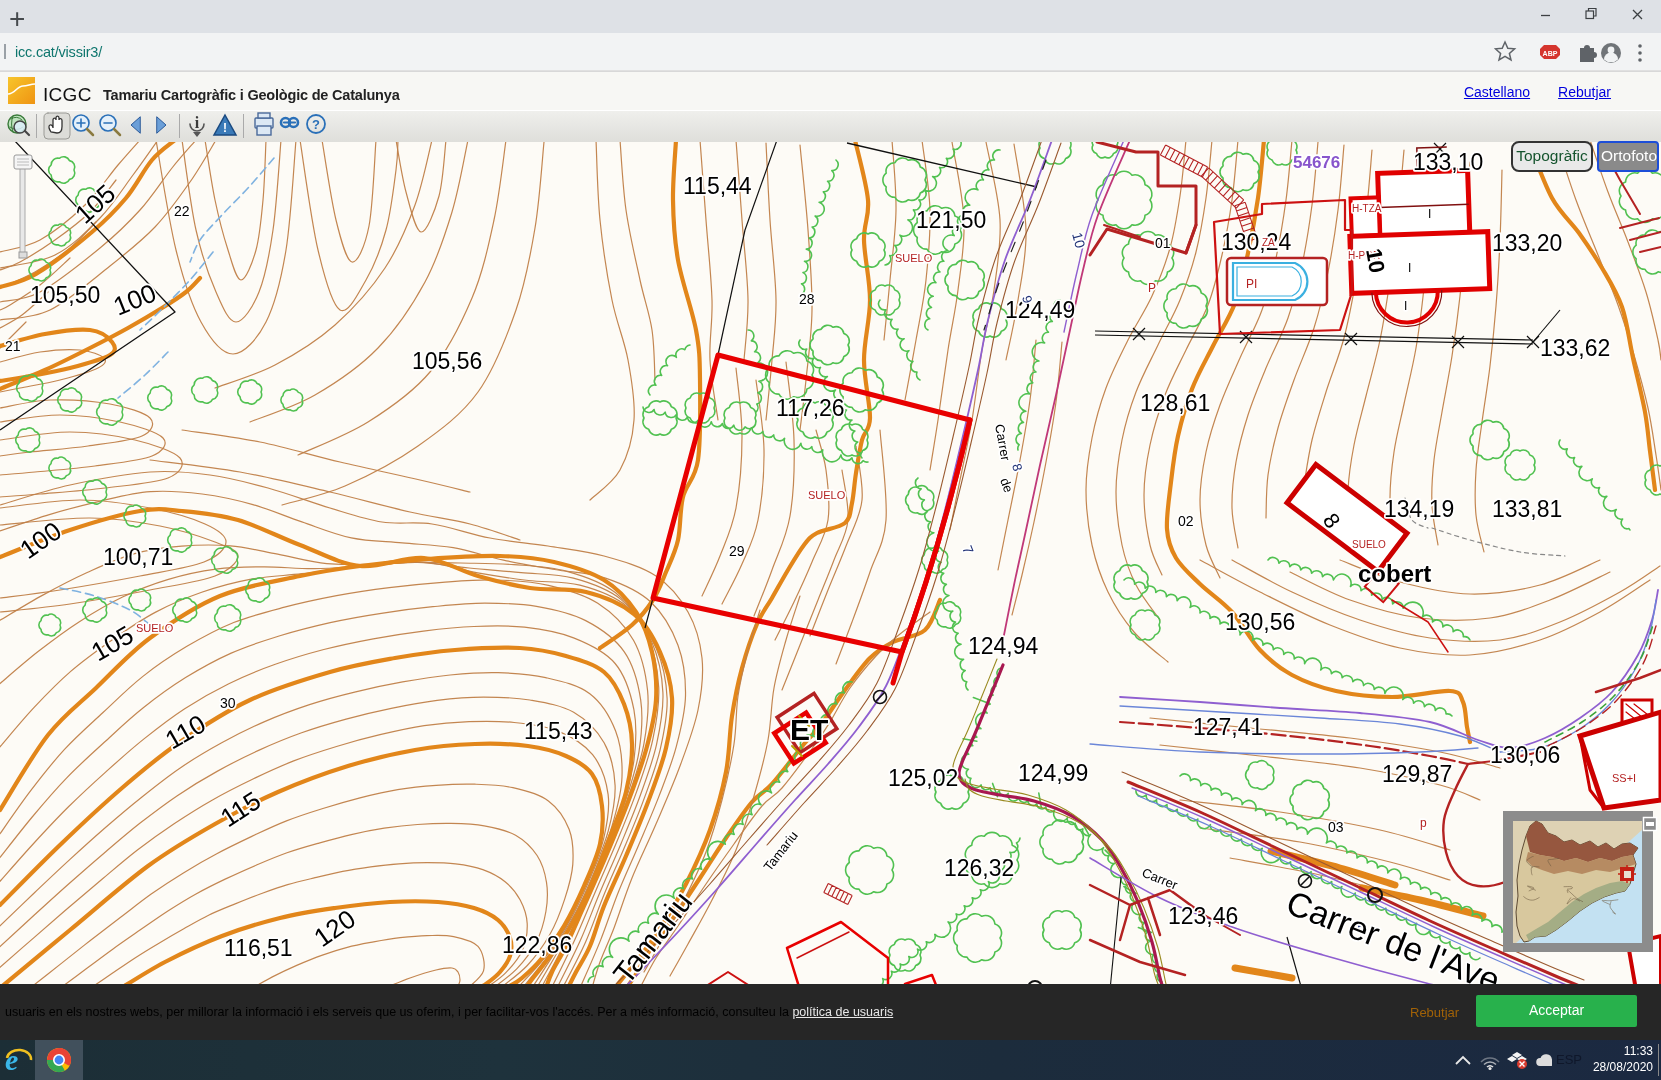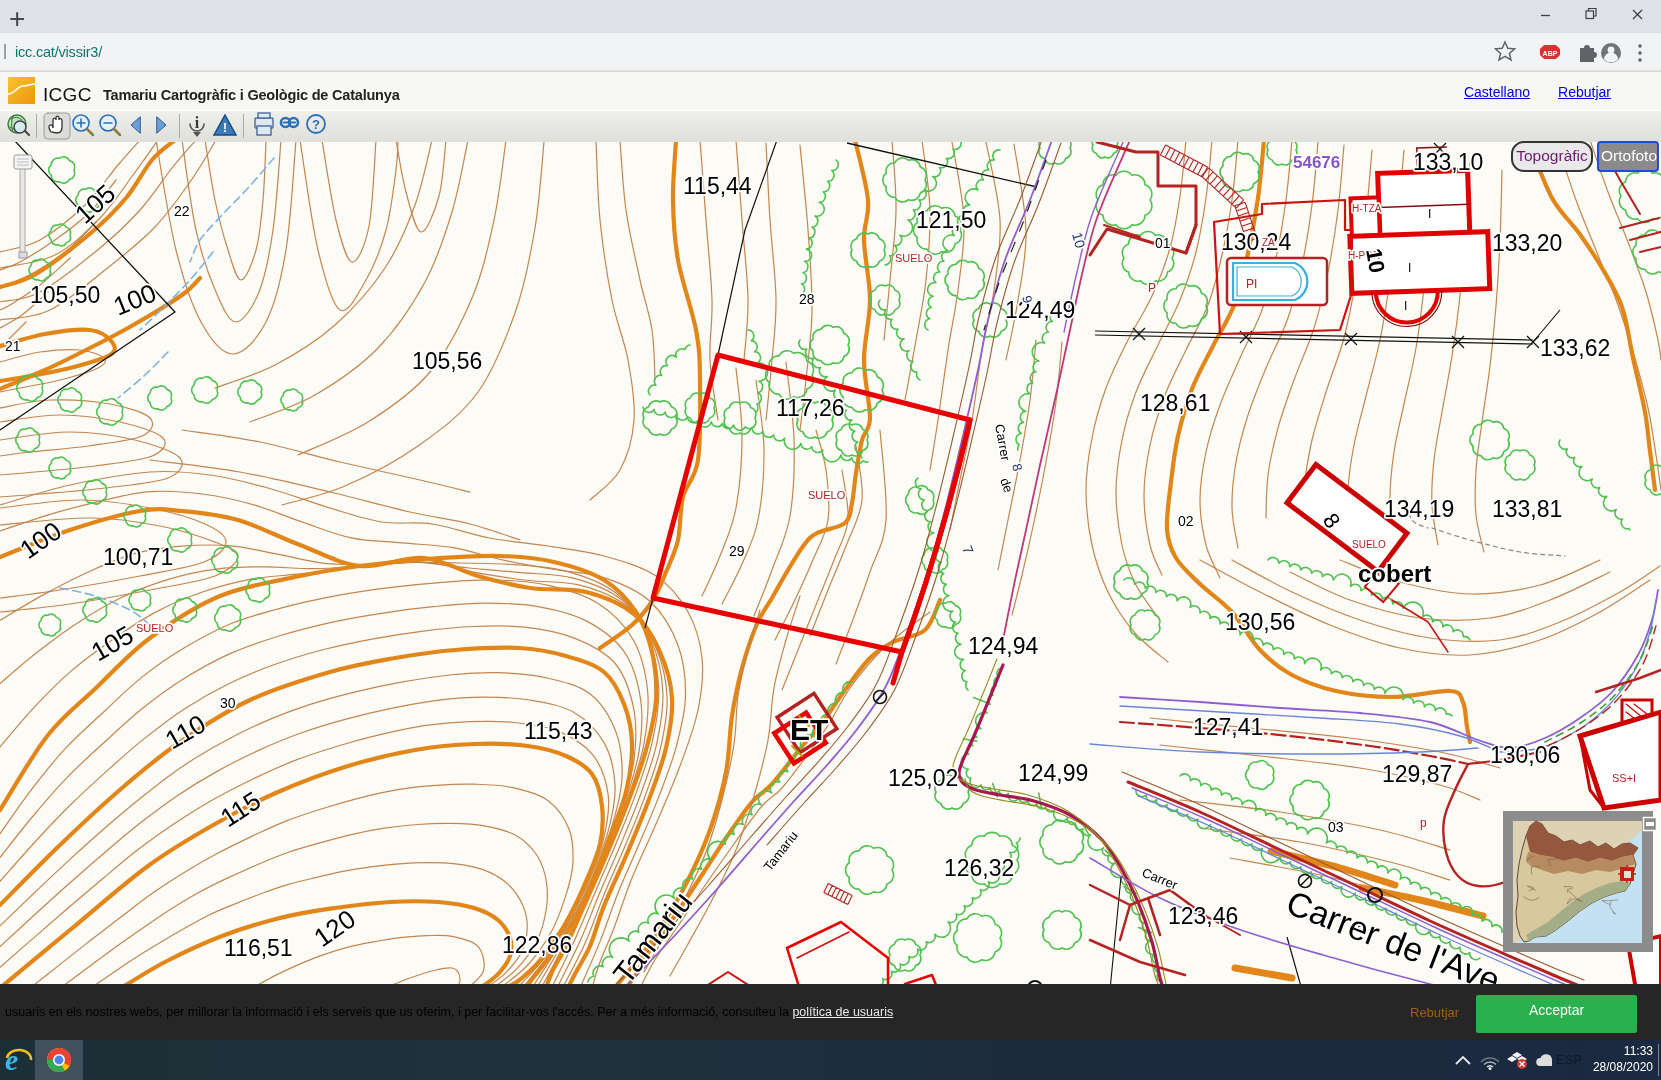--- a/index.html
+++ b/index.html
@@ -12,21 +12,21 @@
 #icgc{left:43px;top:84px;font-size:19px;font-weight:normal;color:#111;letter-spacing:0.3px}
 #subt{left:103px;top:87px;font-size:14.5px;font-weight:bold;color:#222;letter-spacing:-0.2px}
 #langs{right:50px;top:84px;font-size:14px}
 #langs a{color:#0000dd;text-decoration:underline;margin-left:28px}
 #toolbar{left:0;top:110px;width:1661px;height:32px;background:linear-gradient(#efefec,#dededa);border-top:1px solid #fff;border-bottom:1px solid #c8c8c4}
 .sep{top:114px;width:1px;height:24px;background:#aaa}
 #cookie{left:0;top:984px;width:1661px;height:56px;background:#262626;color:#fff;font-size:12.5px}
 #cookietxt{left:5px;top:1005px;font-size:12.5px}
 #cookietxt a{color:#e8e8e8;text-decoration:underline}
 #rebut{left:1410px;top:1005px;color:#a16207;font-size:13px}
-#accept{left:1476px;top:995px;width:161px;height:38px;background:#28b14c;color:#fff;font-size:14px;text-align:center;line-height:31px;border-radius:2px}
+#accept{left:1476px;top:995px;width:161px;height:32px;background:#28b14c;color:#fff;font-size:14px;text-align:center;line-height:31px;border-radius:2px}
 #taskbar{left:0;top:1040px;width:1661px;height:40px;background:linear-gradient(90deg,#1c2e36 0%,#1e323c 30%,#1c2c3c 60%,#1b2941 100%)}
 #chromebox{left:35px;top:1040px;width:48px;height:40px;background:#41505c;border-bottom:3px solid #76b9ed}
 #tray{right:8px;top:1043px;color:#fff;font-size:12px;text-align:right;line-height:16px}
 #showdesk{right:2px;top:1044px;width:1px;height:32px;background:#888}
 </style></head><body>
 <div class="abs" id="titlebar"></div>
 <div class="abs" id="plus">+</div>
 <svg class="abs" style="left:1519px;top:0" width="142" height="33">
  <path d="M22,15.5 h9" stroke="#3c4043" stroke-width="1.3"></path>
  <rect x="67" y="11" width="7.5" height="7.5" fill="none" stroke="#3c4043" stroke-width="1.2"></rect>
@@ -489,21 +489,21 @@
     <rect x="1620" y="867" width="14" height="14" fill="#c42015"></rect>
     <path d="M1618,874 h18 M1627,865 v18" stroke="#c42015" stroke-width="1.5"></path>
     <rect x="1624" y="871" width="7" height="7" fill="#e8e0d0"></rect>
     <rect x="1643.5" y="817.5" width="13" height="13" fill="#8c8c8c" stroke="#fff" stroke-width="1.5"></rect>
     <rect x="1646" y="822" width="8" height="4" fill="#fff"></rect>
     <rect x="20" y="160" width="5" height="96" rx="2" fill="#e8e8e8" stroke="#aaa" stroke-width="1"></rect>
     <rect x="14" y="155" width="18" height="14" rx="2" fill="#f5f5f5" stroke="#999" stroke-width="1"></rect>
     <path d="M17,159 h12 M17,162 h12 M17,165 h12" stroke="#bbb" stroke-width="1"></path>
     <rect x="19" y="252" width="8" height="6" fill="#ddd" stroke="#999" stroke-width="1"></rect>
   </svg>
-<div class="abs" style="left:1511px;top:141px;width:78px;height:27px;background:#e9e9e9;border:2px solid #333;border-radius:13px;color:#701a75;font-size:15.5px;text-align:center;line-height:26px;z-index:5">Topogràfic</div>
+<div class="abs" style="left:1511px;top:141px;width:78px;height:27px;background:#e9e9e9;border:2px solid #333;border-radius:8px;color:#14532d;font-size:15.5px;text-align:center;line-height:26px;z-index:5">Topogràfic</div>
 <div class="abs" style="left:1597px;top:141px;width:58px;height:27px;background:#8a8a8a;border:2px solid #1d4ed8;border-radius:4px;color:#fff;font-size:15.5px;text-align:right;line-height:26px;z-index:5">Ortofoto</div>
 <div class="abs" id="cookie"></div>
 <div class="abs" id="cookietxt">usuaris en els nostres webs, per millorar la informació i els serveis que us oferim, i per facilitar-vos l'accés. Per a més informació, consulteu la <a href="#">política de usuaris</a></div>
 <div class="abs" id="rebut">Rebutjar</div>
 <div class="abs" id="accept">Acceptar</div>
 <div class="abs" id="taskbar"></div>
 <div class="abs" id="chromebox"></div>
 <svg class="abs" style="left:3px;top:1046px" width="30" height="30">
  <text x="2" y="24" font-size="30" font-style="italic" font-weight="bold" fill="#3ab6e8" font-family="Liberation Serif">e</text>
  <path d="M4,12 a12,9 0 0,1 24,2" fill="none" stroke="#f0c020" stroke-width="2.5"></path>

